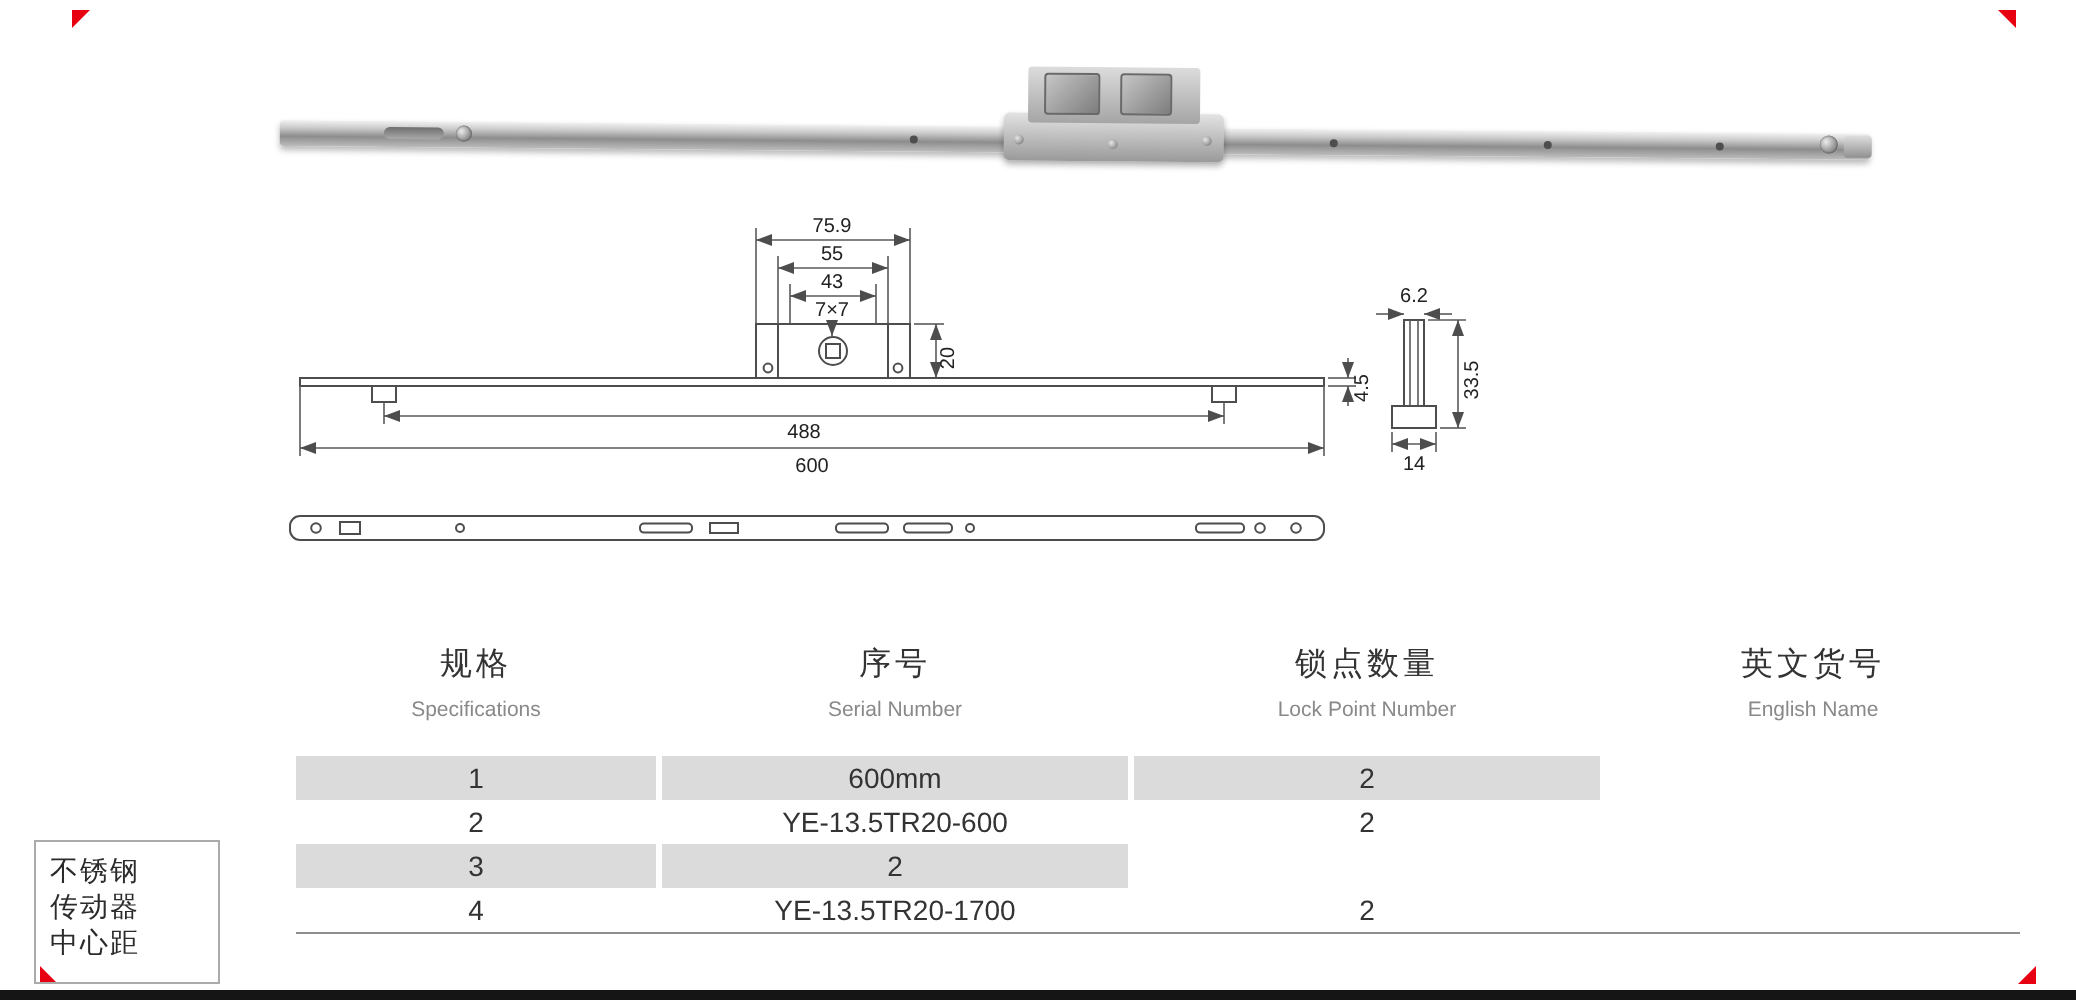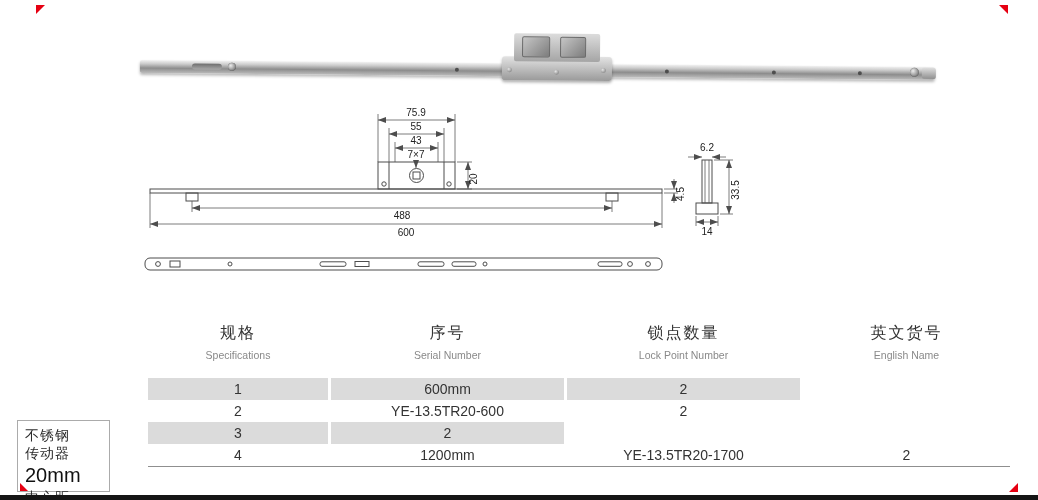--- a/index.html
+++ b/index.html
@@ -182,21 +182,20 @@
     <text x="262" y="119">488</text>
     <text x="266" y="136">600</text>
     <text x="567" y="51">6.2</text>
     <text x="599" y="90" transform="rotate(-90 599 90)">33.5</text>
     <text x="567" y="135">14</text>
   </svg>
 
   <div class="side-label">
     <div class="zh">不锈钢</div>
     <div class="zh">传动器</div>
-    <div class="big">20mm</div>
     <div class="zh">中心距</div>
   </div>
 
   <div class="spec-table">
     <div class="thead">
       <div class="th">
         <div class="zh">规格</div>
         <div class="en">Specifications</div>
       </div>
       <div class="th">
@@ -222,21 +221,20 @@
         <div class="cell">2</div>
         <div class="cell">YE-13.5TR20-600</div>
         <div class="cell">2</div>
       </div>
       <div class="trow shaded">
         <div class="cell">3</div>
         <div class="cell">2</div>
       </div>
       <div class="trow">
         <div class="cell">4</div>
-        <div class="cell">1200mm</div>
         <div class="cell">YE-13.5TR20-1700</div>
         <div class="cell">2</div>
       </div>
     </div>
   </div>
 
   <div class="bottom-bar"></div>
 </div>
 
 </body></html>

